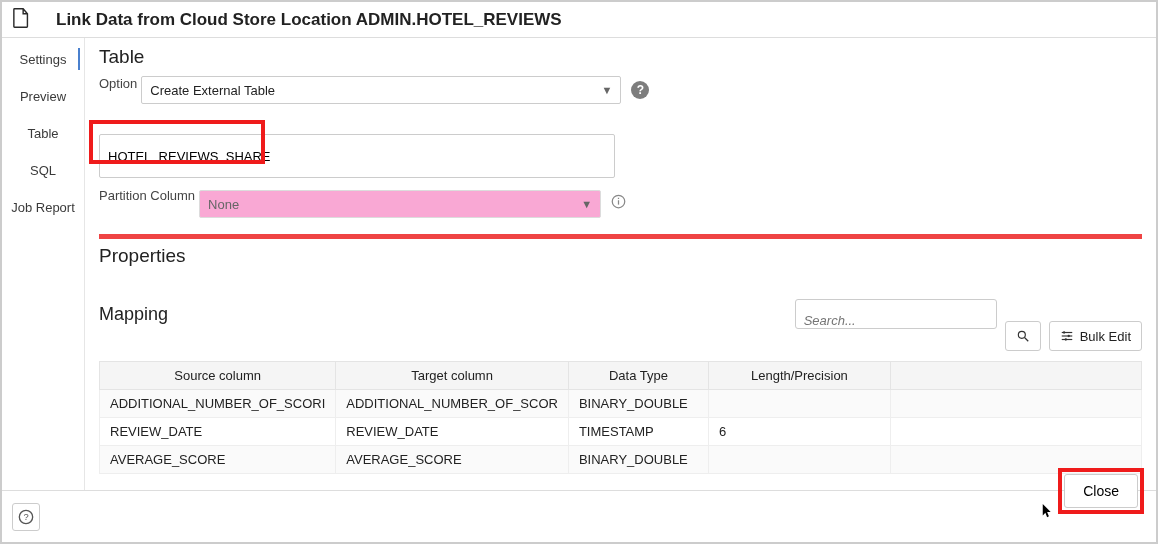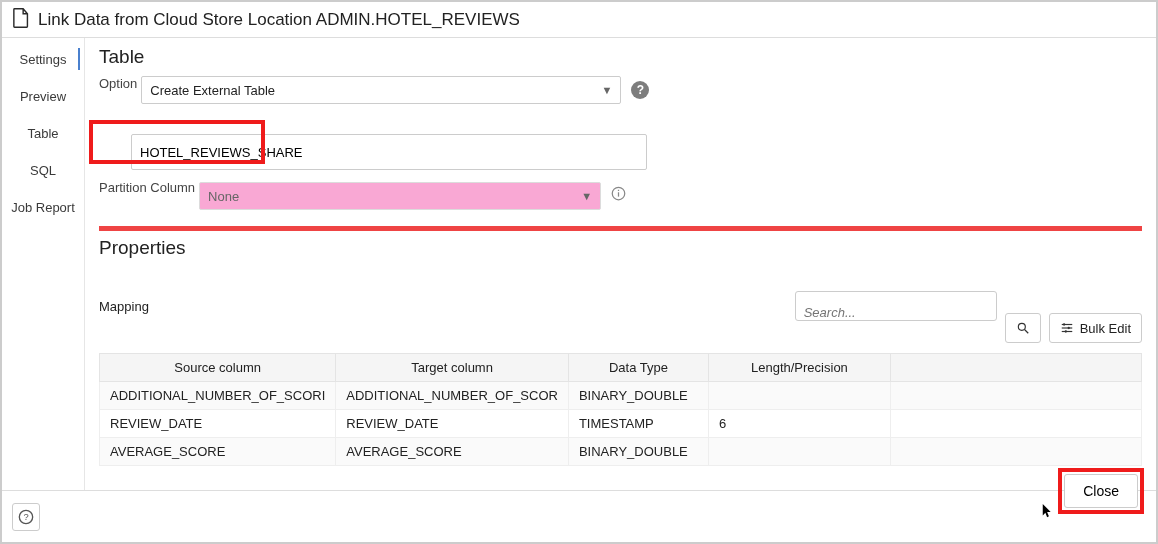--- a/index.html
+++ b/index.html
@@ -16,21 +16,21 @@
     }
 
     .modal-header {
       display: flex;
       align-items: center;
       padding: 6px 10px;
       border-bottom: 1px solid #ddd;
       gap: 8px;
     }
     .modal-header .doc-icon svg { width:18px; height:20px; }
-    .modal-header .title { font-size: 17px; font-weight: 400; }
+    .modal-header .title { font-size: 17px; font-weight: 700; margin-left: 18px; }
 
     .body-wrap { display:flex; height: calc(100% - 34px - 52px); }
     .sidebar { width:82px; display:flex; flex-direction:column; align-items:center; padding-top:14px; gap:22px; font-size:13px; }
     .sidebar .tab { cursor:pointer; color:#3a3a3a; }
     .sidebar .tab.active { position:relative; }
     .sidebar .tab.active::after { content:""; position:absolute; right:-14px; top:-4px; width:2px; height:22px; background:#4a80ce; }
 
     .content { flex:1; padding: 4px 14px 0 14px; border-left:1px solid #e6e6e6; overflow:auto; }
     .section-title { font-size:19px; font-weight:400; margin: 4px 0 8px 0; }
 
@@ -40,27 +40,27 @@
 
     .select-box { border:1px solid #ccc; border-radius:2px; height:28px; display:flex; align-items:center; justify-content:space-between; padding:0 8px; background:#fff; }
     .select-box.disabled { background:#f9a8d4; color:#666; border-color:#dcdcdc; }
     .select-box .caret { font-size:11px; color:#666; }
     .option-select { width:480px; }
     .partition-select { width:402px; margin-top:2px; }
 
     .help-circle { width:18px; height:18px; border-radius:50%; background:#7d7d7d; color:#fff; display:flex; align-items:center; justify-content:center; font-size:12px; font-weight:bold; }
     .info-icon svg { width:15px; height:15px; }
 
-    .name-input { height:36px; border:1px solid #ccc; border-radius:2px; padding:0 8px; font-size:13px; width:516px;margin-left:32px; }
+    .name-input { height:44px; border:1px solid #ccc; border-radius:2px; padding:0 8px; font-size:13px; width:516px; }
     .name-highlight { border:4px solid #ef1b1b; padding:3px; position:absolute; }
 
     .props-header { font-size:19px; margin:16px 0 10px 0; border-top:5px solid #ef4444; padding-top:6px;}
 
     .mapping-bar { display:flex; align-items:center; justify-content:space-between; margin: 8px 0 10px 0; }
-    .mapping-bar .mapping-title { font-size:13px; }
+    .mapping-bar .mapping-title { font-size:18px; }
     .mapping-tools { display:flex; align-items:center; gap:8px; }
     .search-wrap { border:1px solid #ccc; border-radius:3px; display:flex; align-items:flex-end; height:30px; width:202px; padding:0 8px; }
     .search-wrap input { border:none; outline:none; flex:1; font-size:13px; font-style:italic; color:#888; }
     .sq-btn { border:1px solid #ccc; border-radius:3px; height:30px; display:flex; align-items:center; justify-content:center; padding:0 10px; background:#fff; cursor:pointer; gap:6px;margin-top:44px; }
     .sq-btn svg { width:14px; height:14px; }
 
     table.mapping { width:100%; border-collapse: collapse; border:1px solid #e4e4e4; }
     table.mapping th { background:#f5f5f5; font-weight:400; font-size:13px; text-align:center; padding:6px 8px; border:1px solid #e4e4e4; }
     table.mapping td { font-size:13px; padding:6px 10px; border:1px solid #eee; white-space:nowrap; overflow:hidden; text-overflow:clip; }
     table.mapping tbody tr.alt { background:#fafafa; }

